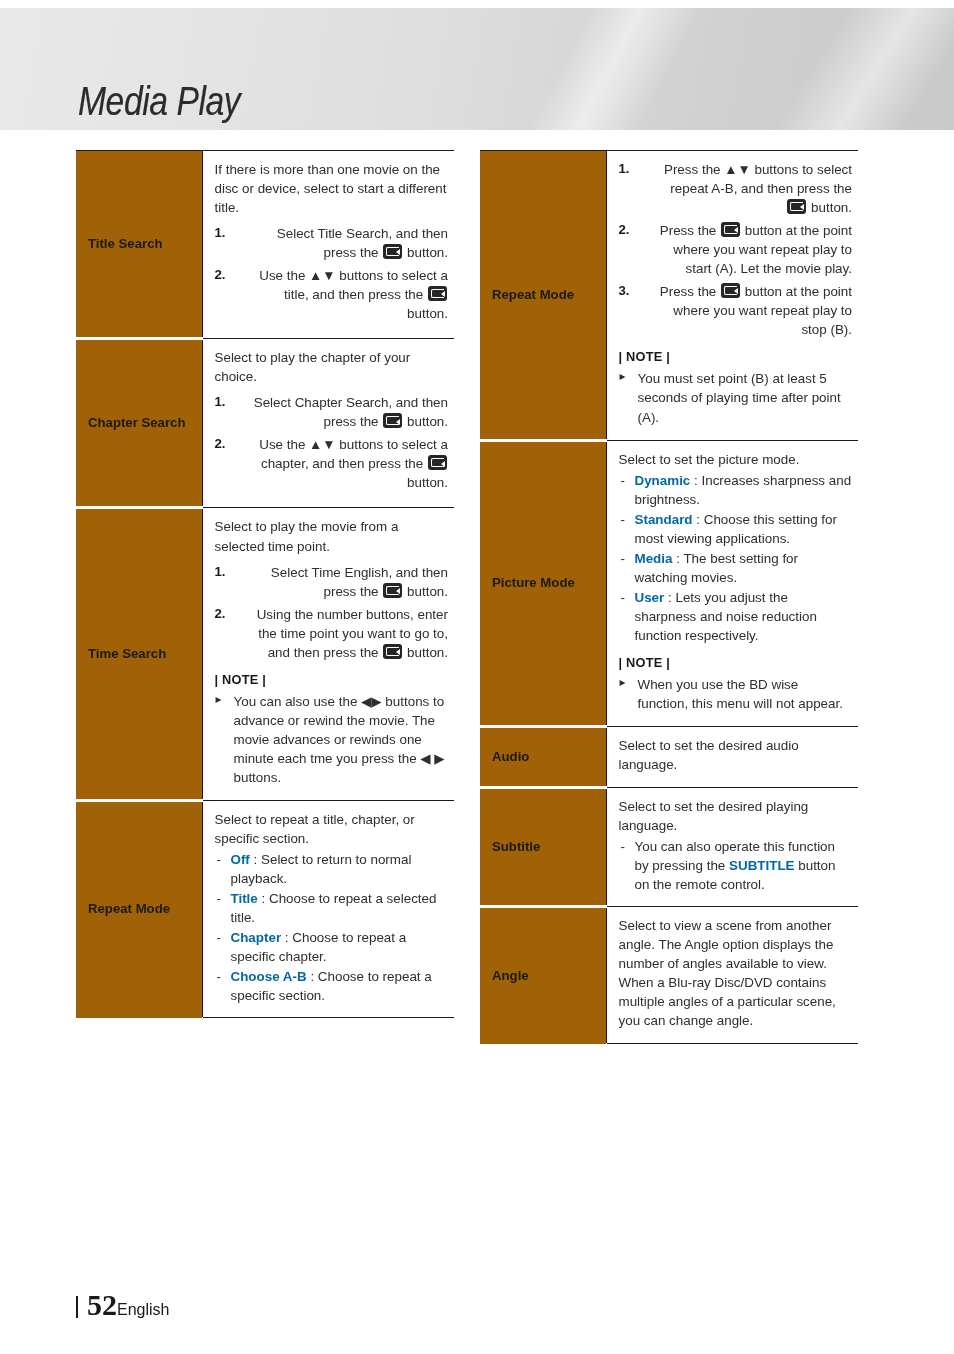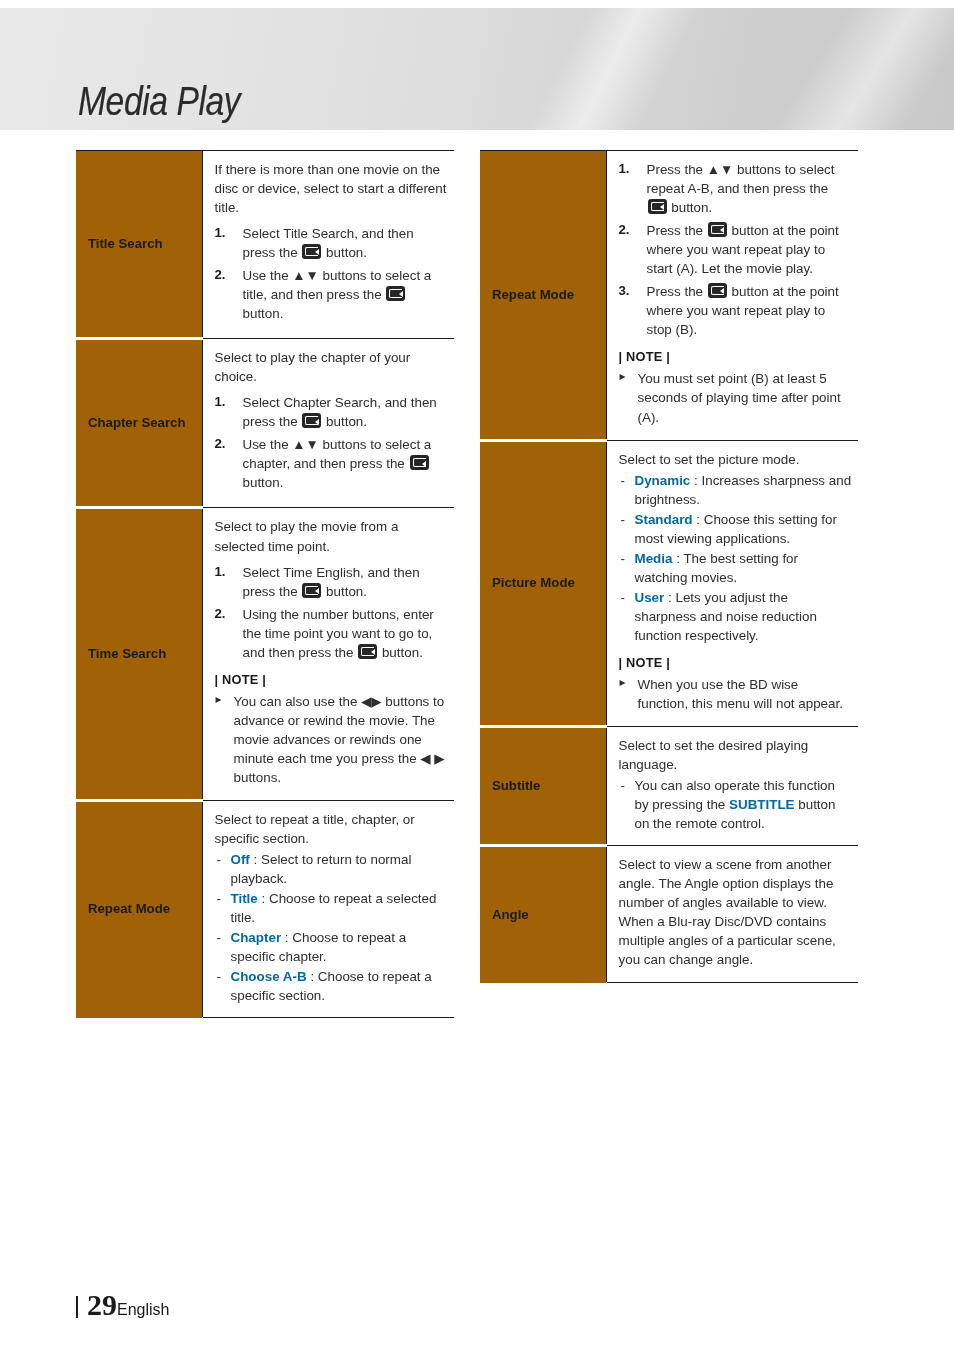--- a/index.html
+++ b/index.html
@@ -105,20 +105,21 @@
   tr.last td.label { border-bottom: 1.6px solid transparent; }
 
   
   .p { margin: 0 0 2px 0; }
 
   ol.steps {
     margin: 7px 0 0 0;
     padding: 0;
     list-style: none;
     counter-reset: step;
+    text-align: right;
   }
   ol.steps > li {
     position: relative;
     padding-left: 28px;
     margin-bottom: 4px;
     counter-increment: step;
   }
   ol.steps > li:before {
     content: counter(step) ".";
     position: absolute;
@@ -394,20 +395,26 @@
             </ul>
             <div class="note-head">
               <b>| NOTE |</b>
             </div>
             <ul class="notes">
               <li>When you use the BD wise function, this menu will not appear.</li>
             </ul>
           </td>
         </tr>
 
+        <tr>
+          <td class="label">Audio</td>
+          <td class="desc">
+            <p class="p">Select to set the desired audio language.</p>
+          </td>
+        </tr>
 
         <tr>
           <td class="label">Subtitle</td>
           <td class="desc">
             <p class="p">Select to set the desired playing language.</p>
             <ul class="dashes">
               <li>
                 <span>You can also operate this function by pressing the </span><b class="term">SUBTITLE</b><span> button on the remote control.</span>
               </li>
             </ul>
@@ -422,15 +429,15 @@
         </tr>
 
       </tbody>
     </table>
   </div>
 
 </div>
 
 <div class="footer">
   <span class="footer-bar"></span>
-  <span class="footer-page">29</span>
+  <span class="footer-page">52</span>
   <span class="footer-lang">English</span>
 </div>
 
 </body></html>

